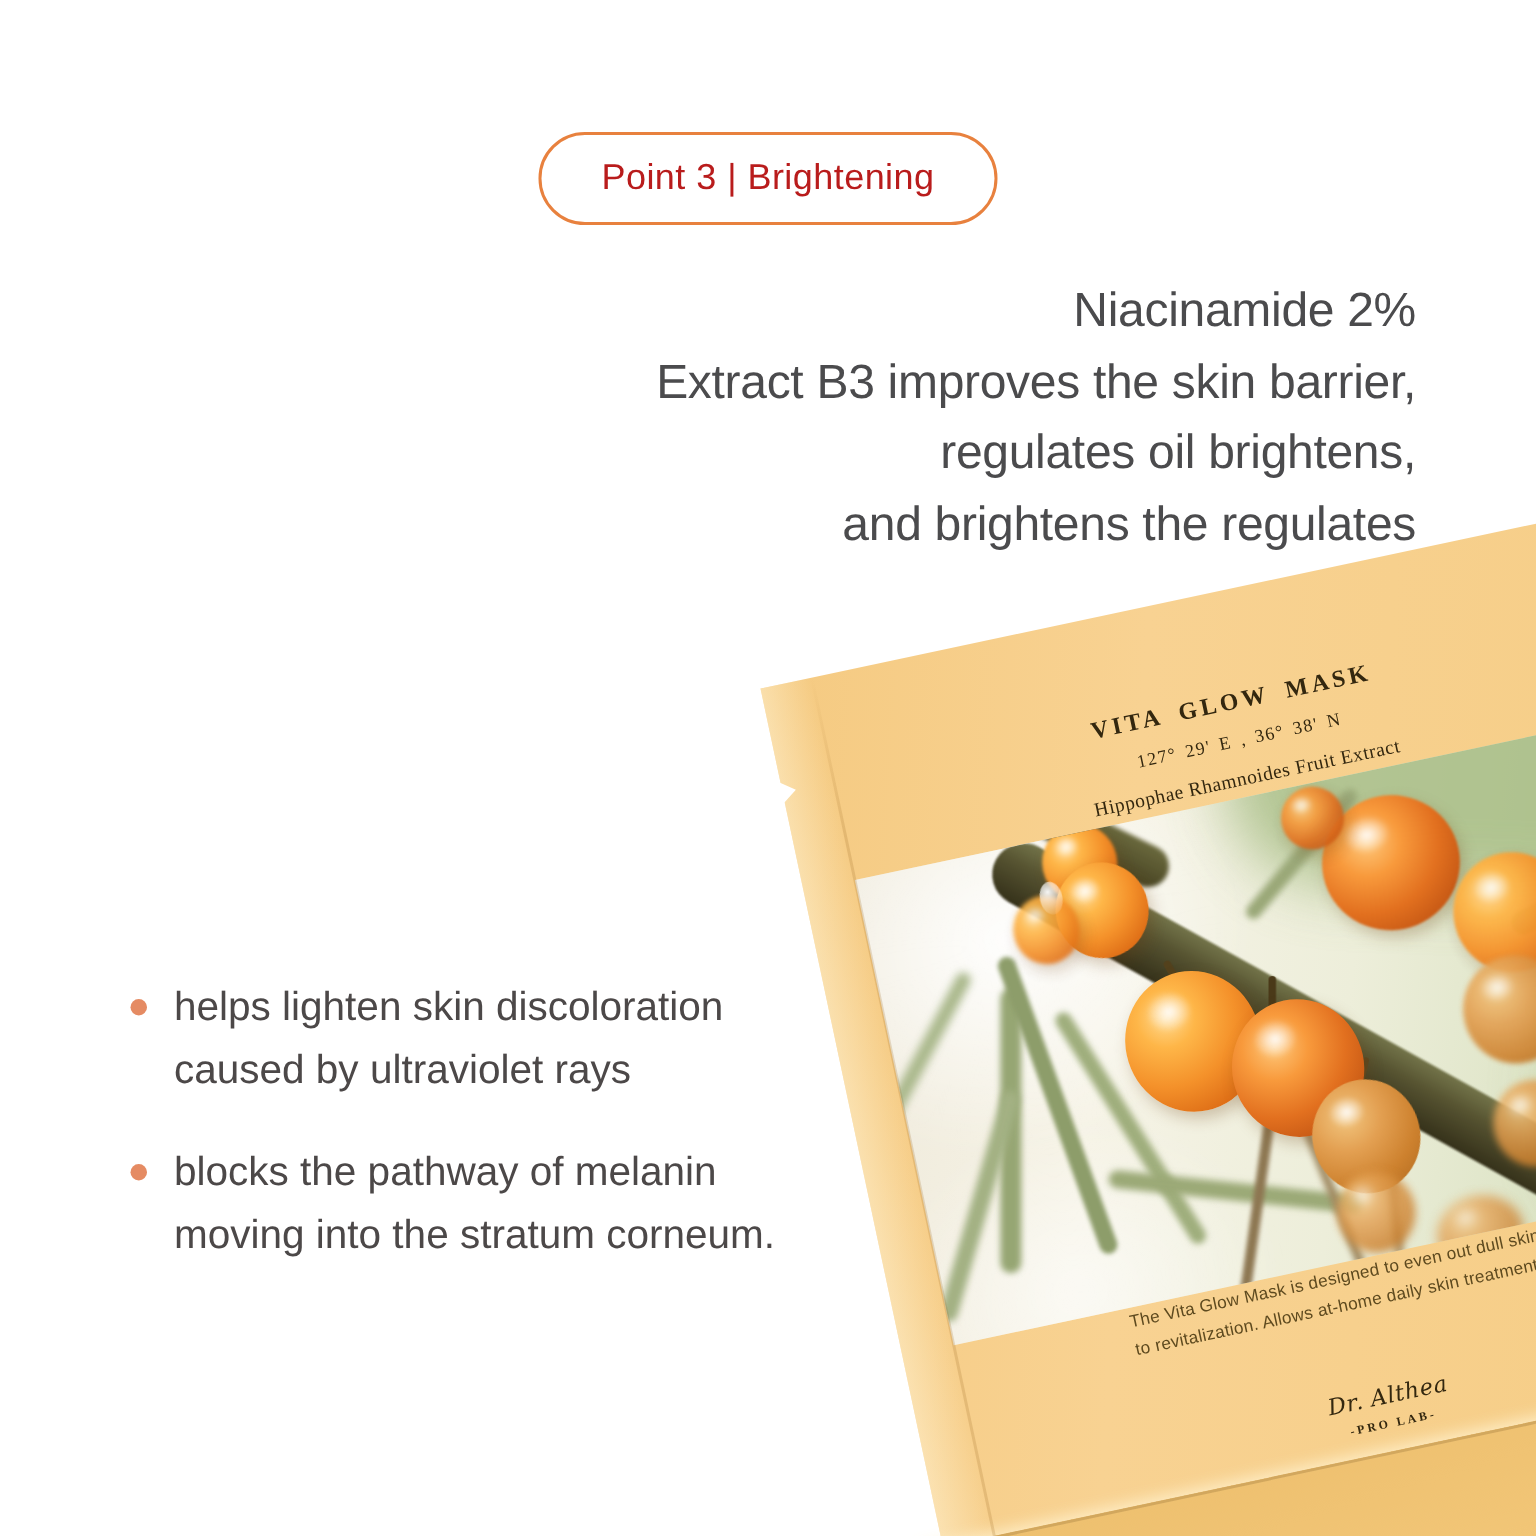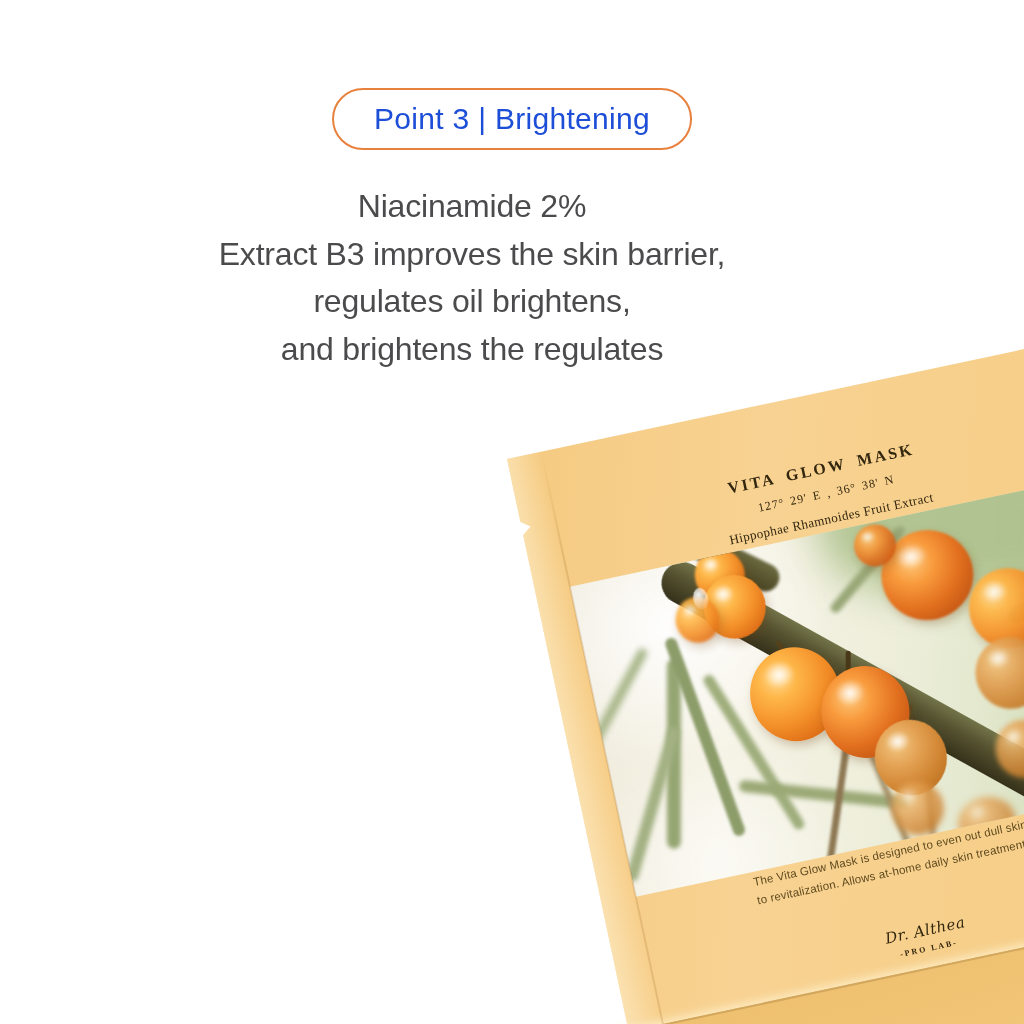--- a/index.html
+++ b/index.html
@@ -2,25 +2,25 @@
 <html><head>
 <meta charset="utf-8">
 <style>
   html,body{margin:0;padding:0;}
   body{width:1024px;height:1024px;overflow:hidden;background:#ffffff;
        font-family:"Liberation Sans",sans-serif;}
   .canvas{position:relative;width:1024px;height:1024px;background:#ffffff;overflow:hidden;}
 
   
   .badge{position:absolute;left:512px;top:88px;transform:translateX(-50%);
-         border:2px solid #E8813E;color:#1d4ed8;border-radius:46px;
-         font-size:30px;line-height:30px;padding:14px 40px;letter-spacing:.3px;white-space:nowrap;}
+         border:2px solid #E8813E;color:#b91c1c;border-radius:46px;
+         font-size:24px;line-height:30px;padding:14px 40px;letter-spacing:.3px;white-space:nowrap;}
 
   
-  .headline{position:absolute;left:0;top:183px;width:944px;text-align:center;
+  .headline{position:absolute;left:0;top:183px;width:944px;text-align:right;
             font-size:32px;line-height:47.5px;color:#4B4B4D;letter-spacing:-.2px;}
 
   
   .bullets{position:absolute;left:85px;top:650px;font-size:27px;line-height:42px;color:#4C4848;}
   .bullet{display:flex;align-items:flex-start;}
   .bullet + .bullet{margin-top:26px;}
   .dot{width:11px;height:11px;border-radius:50%;background:#E58B63;margin:16px 18px 0 2px;flex:none;}
 
   
   .pouch{position:absolute;left:507px;top:459px;width:640px;height:900px;
@@ -71,20 +71,36 @@
     <span>Point 3 | Brightening</span>
   </div>
 
   <div class="headline">
     <div>Niacinamide 2%</div>
     <div>Extract B3 improves the skin barrier,</div>
     <div>regulates oil brightens,</div>
     <div>and brightens the regulates</div>
   </div>
 
+  <div class="bullets">
+    <div class="bullet">
+      <span class="dot"></span>
+      <div>
+        <div>helps lighten skin discoloration</div>
+        <div>caused by ultraviolet rays</div>
+      </div>
+    </div>
+    <div class="bullet">
+      <span class="dot"></span>
+      <div>
+        <div>blocks the pathway of melanin</div>
+        <div>moving into the stratum corneum.</div>
+      </div>
+    </div>
+  </div>
 
   <div class="pouch">
     <div class="brand-block">
       <div class="p-title">VITA GLOW MASK</div>
       <div class="p-coords">127° 29' E , 36° 38' N</div>
       <div class="p-ingredient">Hippophae Rhamnoides Fruit Extract</div>
     </div>
 
     <div class="photo">
 

